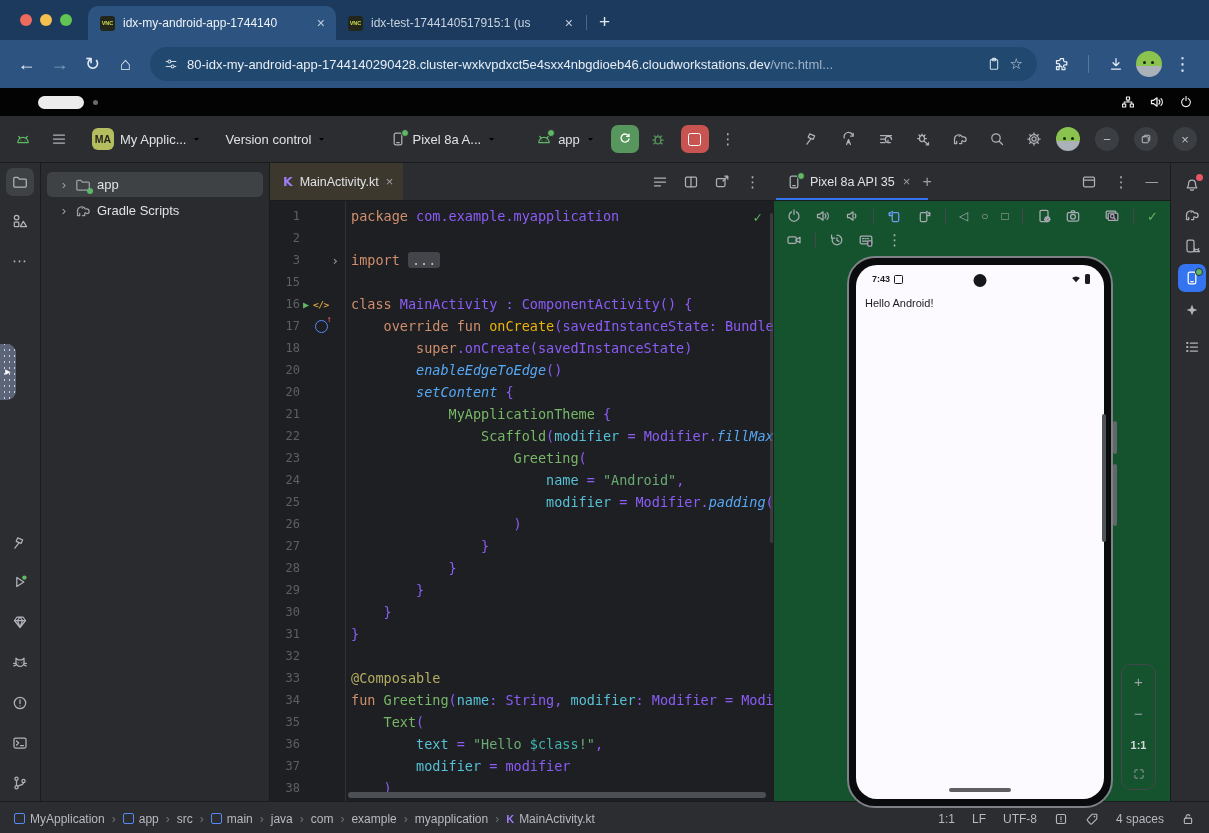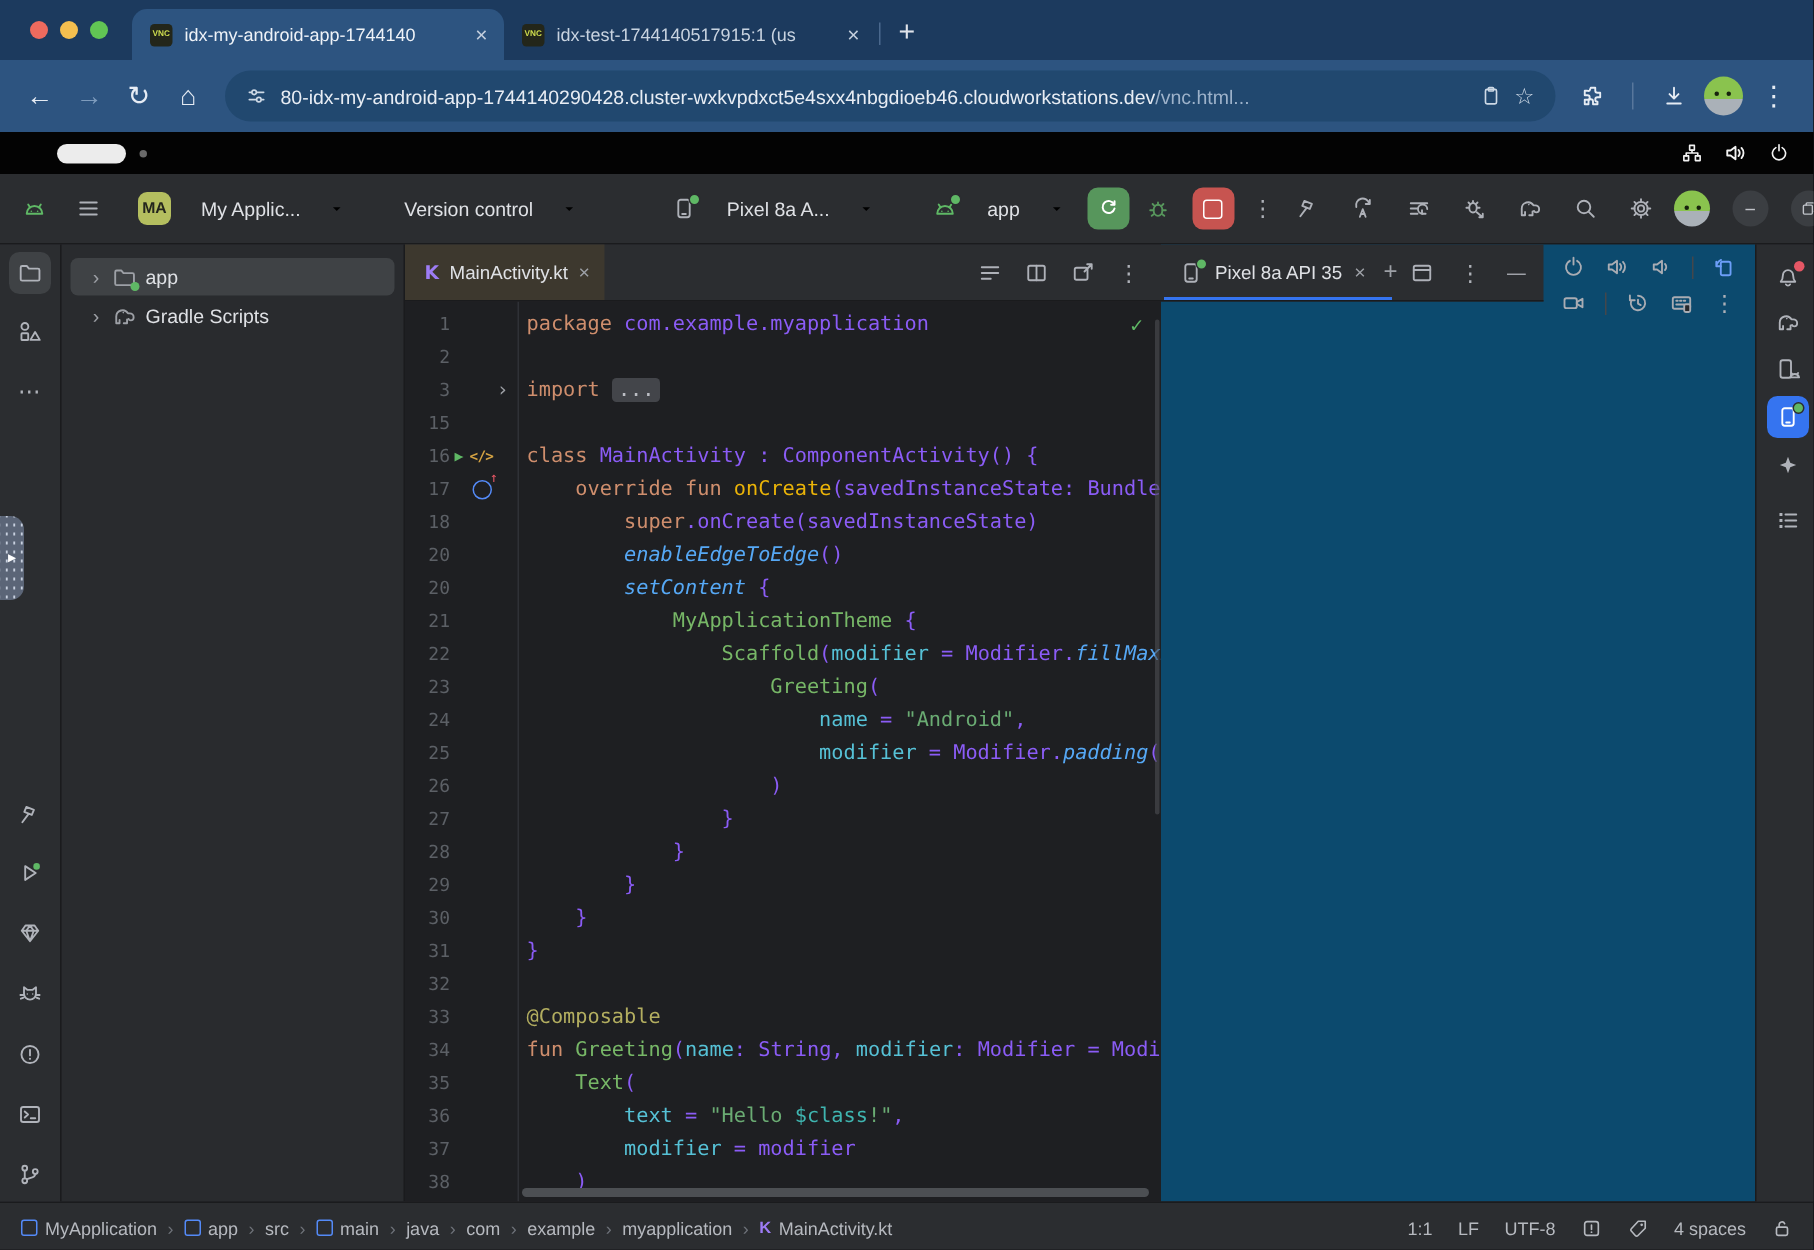--- a/index.html
+++ b/index.html
@@ -37,21 +37,21 @@
   .vncbar{height:28px;background:#030303;display:flex;align-items:center;color:#f2f2f2;position:relative;flex:none}
   .vpill{width:46px;height:13px;background:#ececec;border-radius:7px;margin-left:38px}
   .vdot{width:5px;height:5px;background:#6a6a6a;border-radius:50%;margin-left:9px}
   .vclock{position:absolute;left:0;right:0;text-align:center;font-size:13px;font-weight:bold;pointer-events:none}
   .vicons{margin-left:auto;display:flex;gap:14px;padding-right:16px;align-items:center}
 
   
   .studio{flex:1;background:#1e1f22;display:flex;flex-direction:column}
   .stoolbar{height:46px;background:#2b2d30;border-bottom:1px solid #1a1b1d;display:flex;align-items:center;padding:0 8px;flex:none}
   .tbicon{width:30px;height:30px;display:flex;align-items:center;justify-content:center;color:#aeb1b8;flex:none}
-  .chip{display:flex;align-items:center;gap:20px;height:30px;padding:0 8px;border-radius:6px;color:#dfe1e5;font-size:13px;flex:none}
+  .chip{display:flex;align-items:center;gap:6px;height:30px;padding:0 8px;border-radius:6px;color:#dfe1e5;font-size:13px;flex:none}
   .badge-ma{width:22px;height:22px;border-radius:6px;background:#b4be5f;color:#23251d;font-weight:bold;font-size:10.5px;display:flex;align-items:center;justify-content:center}
   .dotwrap{position:relative;display:flex}
   .dotwrap::after{content:"";position:absolute;width:6px;height:6px;background:#5fb865;border-radius:50%;top:-2px;right:-3px;border:1px solid #2b2d30}
   .runbtn{width:28px;height:28px;border-radius:7px;background:#57965c;border:none;display:flex;align-items:center;justify-content:center;color:#fff;margin-left:8px;flex:none}
   .stopbtn{width:28px;height:28px;border-radius:7px;background:#c75450;border:none;display:flex;align-items:center;justify-content:center;margin-left:8px;flex:none}
   .stopsq{width:11px;height:11px;border:1.7px solid #fff;border-radius:2.5px}
   .kebab{font-size:15px;color:#aeb1b8;letter-spacing:0}
   .trght{margin-left:auto;display:flex;align-items:center;gap:7px;padding-right:4px}
   .winctl{width:24px;height:24px;border-radius:50%;background:#3b3e42;color:#c0c3c9;display:flex;align-items:center;justify-content:center;font-size:13px;flex:none}
 
@@ -95,21 +95,21 @@
   .foldarr{margin-left:auto;margin-right:6px;color:#9da0a6;font-size:13px}
   .runarr{color:#5fb865;font-size:10px;margin-left:3px}
   .srcic{color:#d5a343;font-size:9.5px;font-weight:bold;margin-left:4px;letter-spacing:-0.5px}
   .ovric{margin-left:15px;width:11px;height:11px;border:1.5px solid #548af7;border-radius:50%;position:relative;flex:none}
   .ovric i{position:absolute;top:-7px;right:-5px;font-style:normal;color:#e55765;font-size:9px}
   .echeck{position:absolute;top:8px;right:12px;color:#5fb865;font-size:14px}
   .hscroll{position:absolute;left:78px;right:8px;bottom:3px;height:6px;background:#4c4f53;border-radius:3px}
   .vscroll{position:absolute;right:1px;top:12px;width:3px;height:330px;background:#4c4f53;opacity:.6;border-radius:2px}
 
   
-  .devpanel{width:396px;background:#0c4a6e;display:flex;flex-direction:row;flex:none}
+  .devpanel{width:396px;background:#14532d;display:flex;flex-direction:column;flex:none}
   .dhead{height:37px;background:#2b2d30;border-bottom:1px solid #1a1b1d;display:flex;align-items:center;gap:8px;padding:0 12px;color:#dfe1e5;font-size:12.5px;position:relative;flex:none}
   .dunder{position:absolute;left:2px;bottom:0;width:152px;height:2.5px;background:#3574f0}
   .dright{margin-left:auto;display:flex;align-items:center;gap:17px;color:#aeb1b8}
   .emtools{padding:7px 12px 5px 12px;display:flex;flex-direction:column;gap:7px;flex:none}
   .emrow{display:flex;align-items:center;gap:13px;color:#a9acb3}
   .esep{width:1px;height:15px;background:#45474b}
   .emuarea{flex:1;position:relative}
   .phone{position:absolute;left:73px;top:2px;width:248px;height:534px;background:#0a0b0d;border:2px solid #7e8185;border-radius:28px;padding:7px}
   .pscreen{width:100%;height:100%;background:#fcfaff;border-radius:21px;position:relative;overflow:hidden}
   .pcam{position:absolute;top:9px;left:50%;transform:translateX(-50%);width:13px;height:13px;background:#16171a;border-radius:50%}
@@ -458,21 +458,21 @@
             <use href="#s-menu3"></use>
           </svg>
         </span>
       <div class="chip" style="margin-left:10px">
         <span class="badge-ma">MA</span>
         <span>My Applic...</span>
         <svg class="chev">
             <use href="#s-chevd"></use>
           </svg>
       </div>
-      <div class="chip" style="margin-left:24px">
+      <div class="chip" style="margin-left:8px">
         <span>Version control</span>
         <svg class="chev">
             <use href="#s-chevd"></use>
           </svg>
       </div>
       <div class="chip" style="margin-left:48px">
         <span class="dotwrap" style="color:#aeb1b8">
             <svg class="ic">
               <use href="#s-phone"></use>
             </svg>

